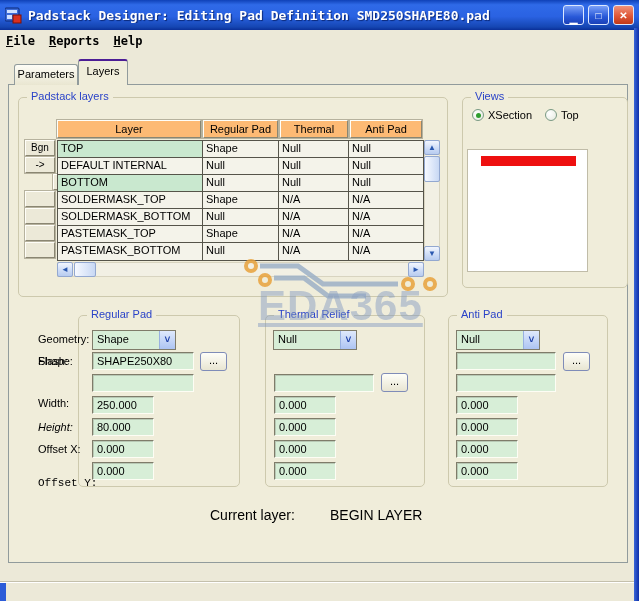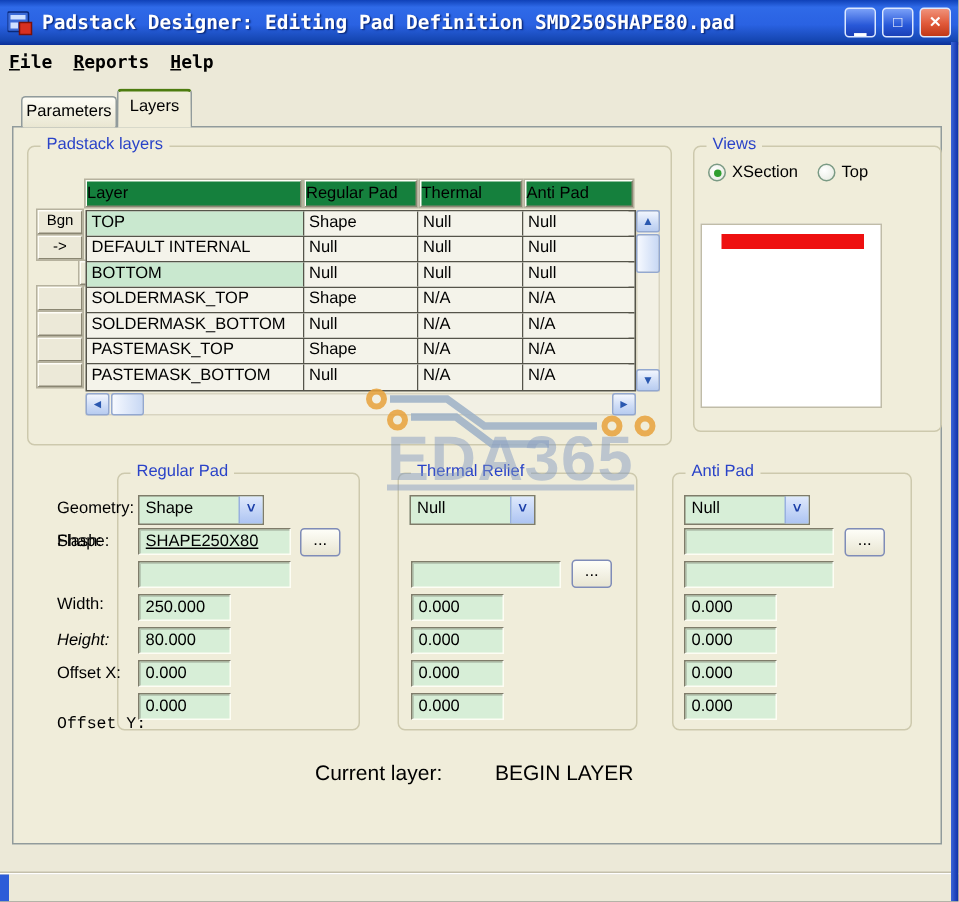--- a/index.html
+++ b/index.html
@@ -23,36 +23,36 @@
   .menubar { position:absolute; left:0; top:30px; width:632px; height:22px; display:flex; align-items:center;
     padding-left:4px; gap:10px; font:bold 12px "DejaVu Sans Mono", monospace; background:#ece9d8; }
   .menu-item { padding:1px 2px; white-space:nowrap; }
 
   
   .tab { position:absolute; text-align:center; font-size:11px; border:1px solid #919b9c; border-bottom:none;
     border-radius:3px 3px 0 0; }
   .tab-inactive { left:14px; top:64px; width:64px; height:21px; line-height:19px;
     background:linear-gradient(180deg,#fefdf6,#e9e6d1); z-index:4; }
   .tab-active { left:78px; top:59px; width:50px; height:26px; line-height:21px; background:#f0edda;
-    border-top:2px solid #4d7c0f; z-index:6; }
+    border-top:2px solid #4c1d95; z-index:6; }
   .tabpage { position:absolute; left:8px; top:84px; width:620px; height:479px; border:1px solid #919b9c;
     background:#f0edda; z-index:1; }
 
   
   .groupbox { position:absolute; border:1px solid #cdc9ad; border-radius:5px; z-index:2; }
   .group-caption { position:absolute; top:-8px; left:8px; background:#f0edda; padding:0 4px; color:#2a43c8;
     font-size:11px; white-space:nowrap; }
 
   
   .marker-btn { position:absolute; left:25px; width:30px; height:16px; background:#ece9d8;
     border:1px solid; border-color:#fffef8 #8a8672 #8a8672 #fffef8; outline:1px solid #b6b29e;
     font-size:10px; text-align:center; line-height:14px; z-index:3; }
-  .col-btn { position:absolute; top:120px; height:18px; background:#15803d; border:1px solid;
+  .col-btn { position:absolute; top:120px; height:18px; background:#fdba74; border:1px solid;
     border-color:#fffef8 #8a8672 #8a8672 #fffef8; outline:1px solid #b6b29e;
-    font-size:11px; line-height:16px; z-index:3; }
+    font-size:11px; text-align:center; line-height:16px; z-index:3; }
   .grid { position:absolute; left:57px; top:140px; width:367px; border:1px solid #55544a; background:#f4f3ea; z-index:3; }
   .grid-row { display:flex; height:17px; border-bottom:1px solid #55544a; }
   .grid-row:last-child { border-bottom:none; }
   .gcell { border-right:1px solid #55544a; padding:1px 3px; font-size:11px; line-height:13px;
     background:#f4f3ea; overflow:hidden; white-space:nowrap; }
   .gc-layer { width:145px; } .gc-reg { width:76px; } .gc-th { width:70px; } .gc-anti { width:70px; border-right:none; }
   .hl { background:#c9e8cf; }
 
   
   .sb-track { position:absolute; background:#f2f0e4; border:1px solid #d8d4c0; z-index:3; }
@@ -229,21 +229,21 @@
   <span class="flabel" style="top:443px;">Offset X:</span>
   <span class="flabel" style="top:477px;font-family:Liberation Mono, monospace;">Offset Y:</span>
 
   <div class="groupbox" style="left:78px; top:315px; width:162px; height:172px;">
     <span class="group-caption">Regular Pad</span>
   </div>
   <div class="dropdown" style="left:92px; top:330px; width:84px;">
     <span class="dd-text">Shape</span>
     <span class="dd-btn">˅</span>
   </div>
-  <input class="field" style="left: 92px; top: 352px; width: 102px; text-decoration: underline;" value="SHAPE250X80">
+  <input class="field" style="left: 92px; top: 352px; width: 102px;" value="SHAPE250X80">
   <div class="browse-btn" style="left:200px; top:352px;">...</div>
   <input class="field" style="left: 92px; top: 374px; width: 102px;" value="">
   <input class="field" style="left: 92px; top: 396px; width: 62px;" value="250.000">
   <input class="field" style="left: 92px; top: 418px; width: 62px;" value="80.000">
   <input class="field" style="left: 92px; top: 440px; width: 62px;" value="0.000">
   <input class="field" style="left: 92px; top: 462px; width: 62px;" value="0.000">
 
   <div class="groupbox" style="left:265px; top:315px; width:160px; height:172px;">
     <span class="group-caption">Thermal Relief</span>
   </div>

